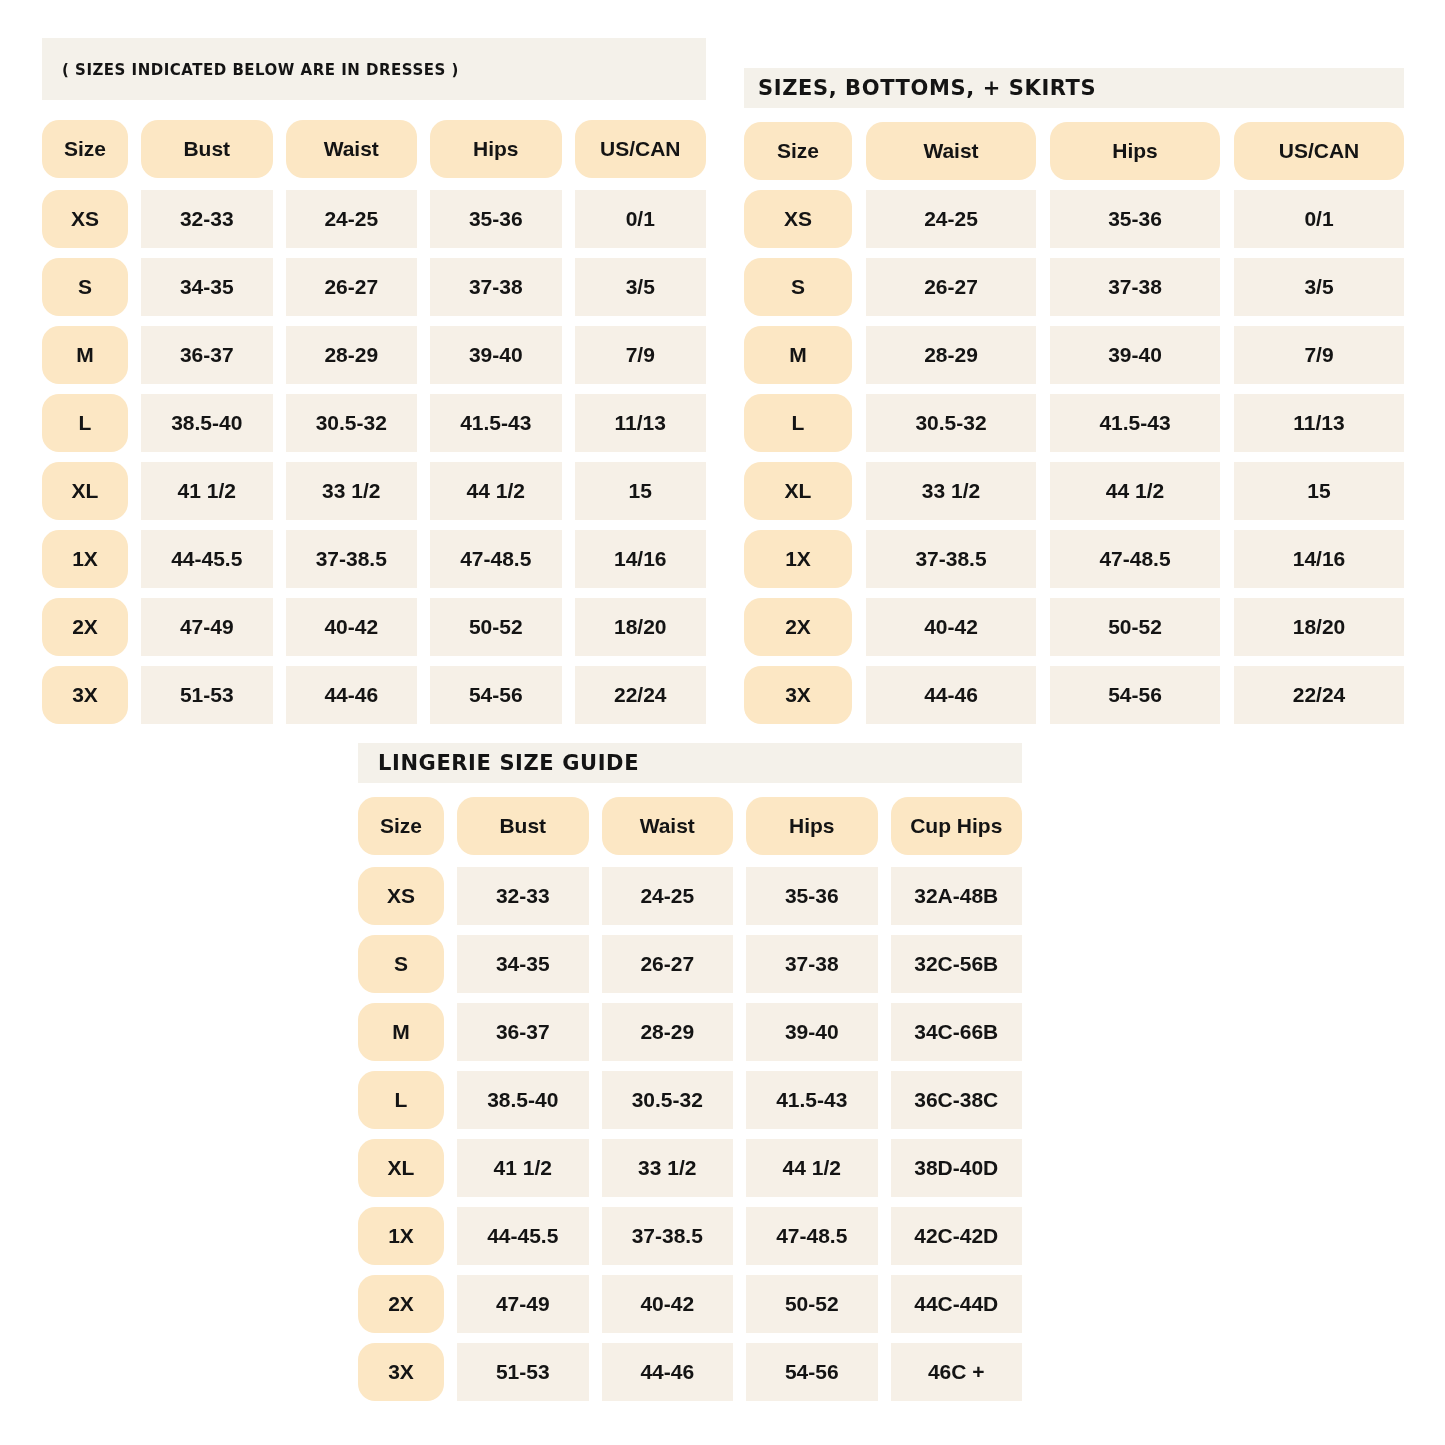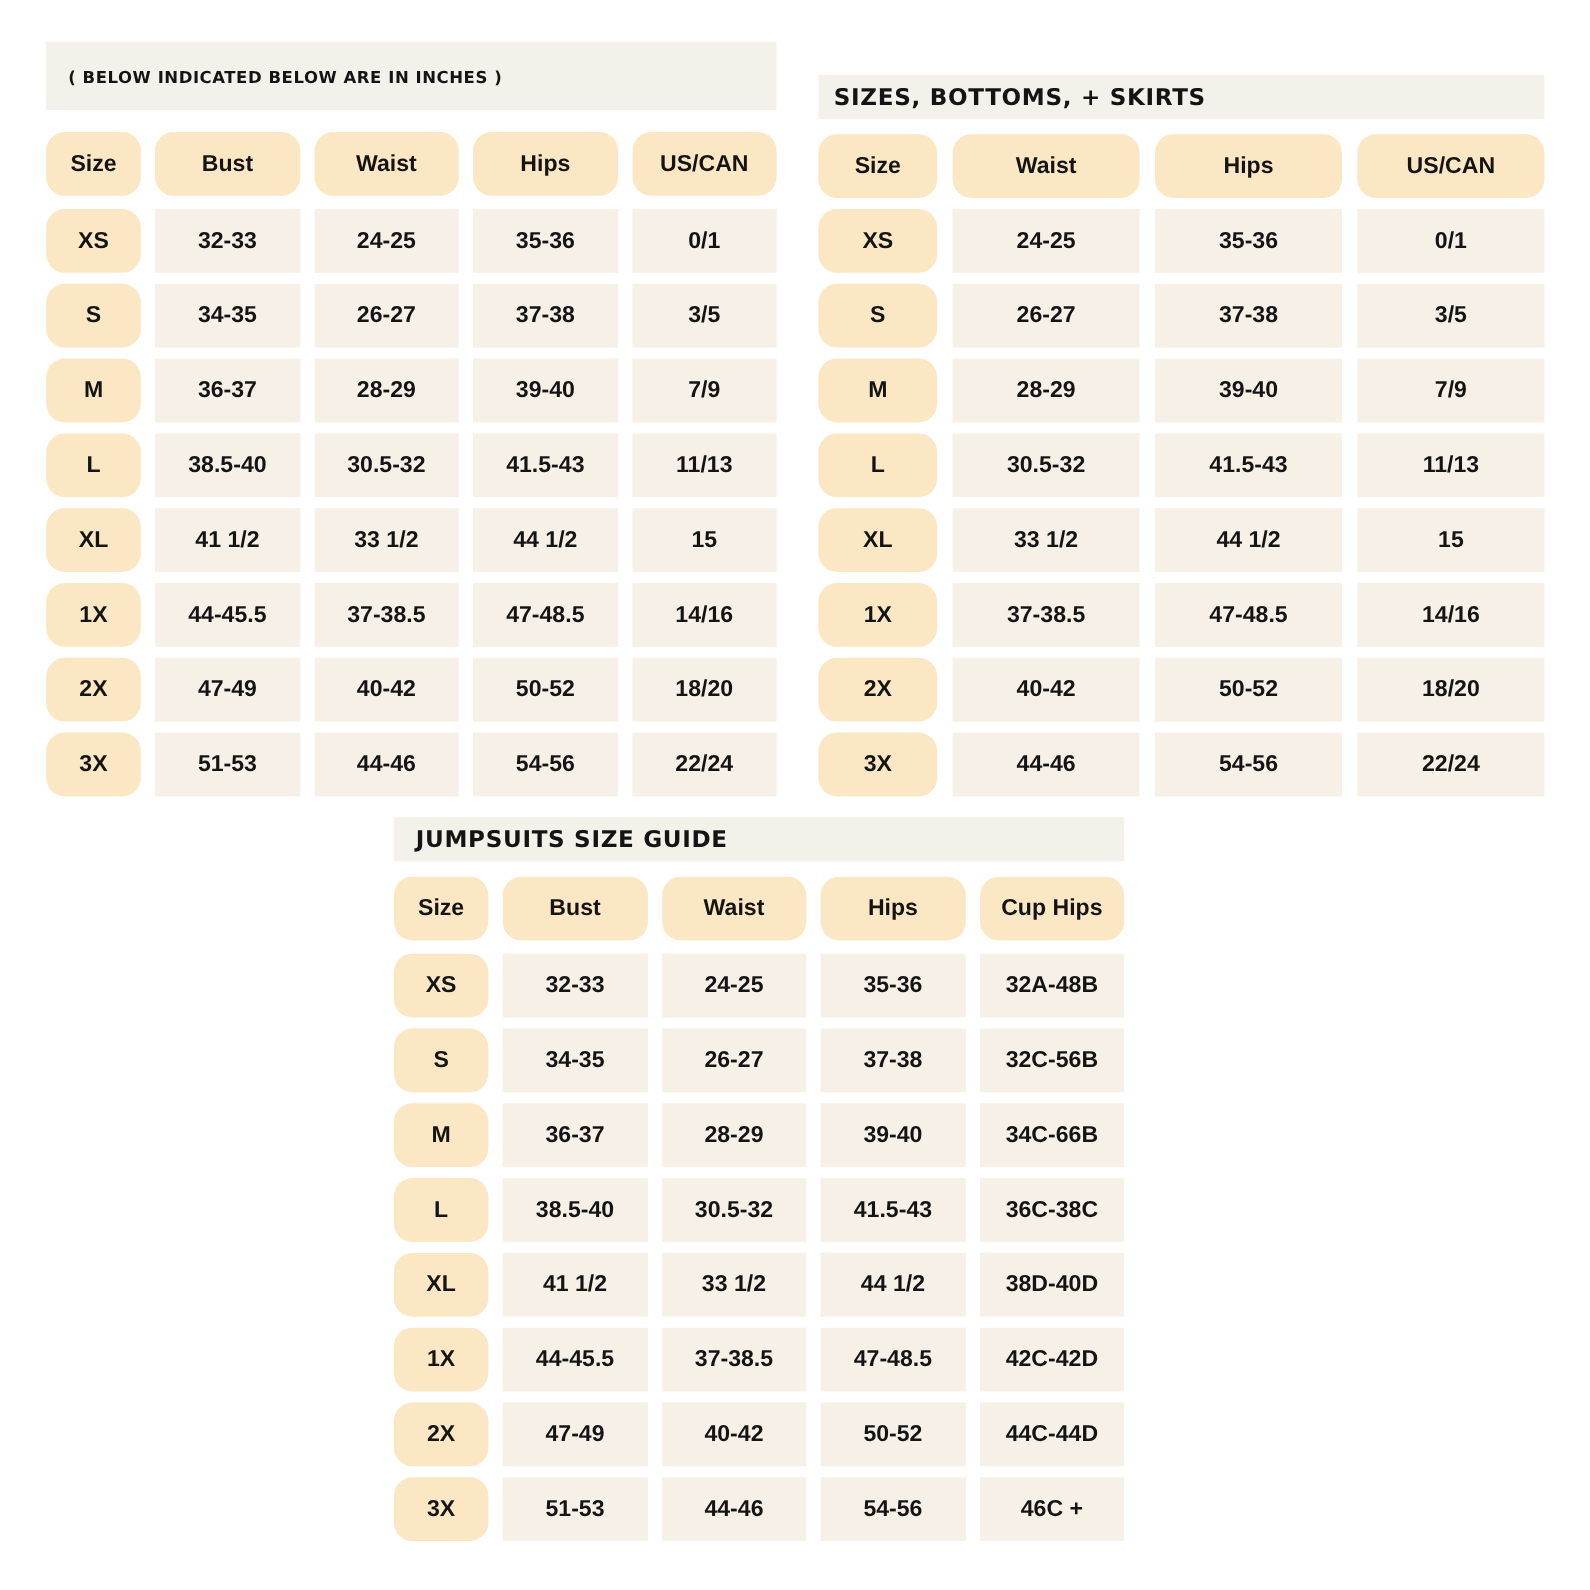--- a/index.html
+++ b/index.html
@@ -79,21 +79,21 @@
   }
   .pcell { background: var(--peach, #fce7c4); border-radius: 17px; }
   .dcell { background: var(--beige, #f6f0e7); }
 </style>
 </head>
 <body>
 
 <div id="canvas" style="--bg: #ffffff; --peach: #fce7c4; --beige: #f6f0e7; --band: #f4f1ea; --text: #141414;">
   <section class="tbl tbl-tops">
       <div class="band">
-        <div class="subtitle">( BELOW INDICATED BELOW ARE IN INCHES )</div>
+        <div class="subtitle">( SIZES INDICATED BELOW ARE IN DRESSES )</div>
       </div>
       <div class="grid head">
         <div class="cell pcell">Size</div>
         <div class="cell pcell">Bust</div>
         <div class="cell pcell">Waist</div>
         <div class="cell pcell">Hips</div>
         <div class="cell pcell">US/CAN</div>
       </div>
       <div class="grid">
         <div class="cell pcell">XS</div>
@@ -206,21 +206,21 @@
       </div>
       <div class="grid">
         <div class="cell pcell">3X</div>
         <div class="cell dcell">44-46</div>
         <div class="cell dcell">54-56</div>
         <div class="cell dcell">22/24</div>
       </div>
     </section>
   <section class="tbl tbl-lingerie">
       <div class="band">
-        <div class="title">JUMPSUITS SIZE GUIDE</div>
+        <div class="title">LINGERIE SIZE GUIDE</div>
       </div>
       <div class="grid head">
         <div class="cell pcell">Size</div>
         <div class="cell pcell">Bust</div>
         <div class="cell pcell">Waist</div>
         <div class="cell pcell">Hips</div>
         <div class="cell pcell">Cup Hips</div>
       </div>
       <div class="grid">
         <div class="cell pcell">XS</div>

